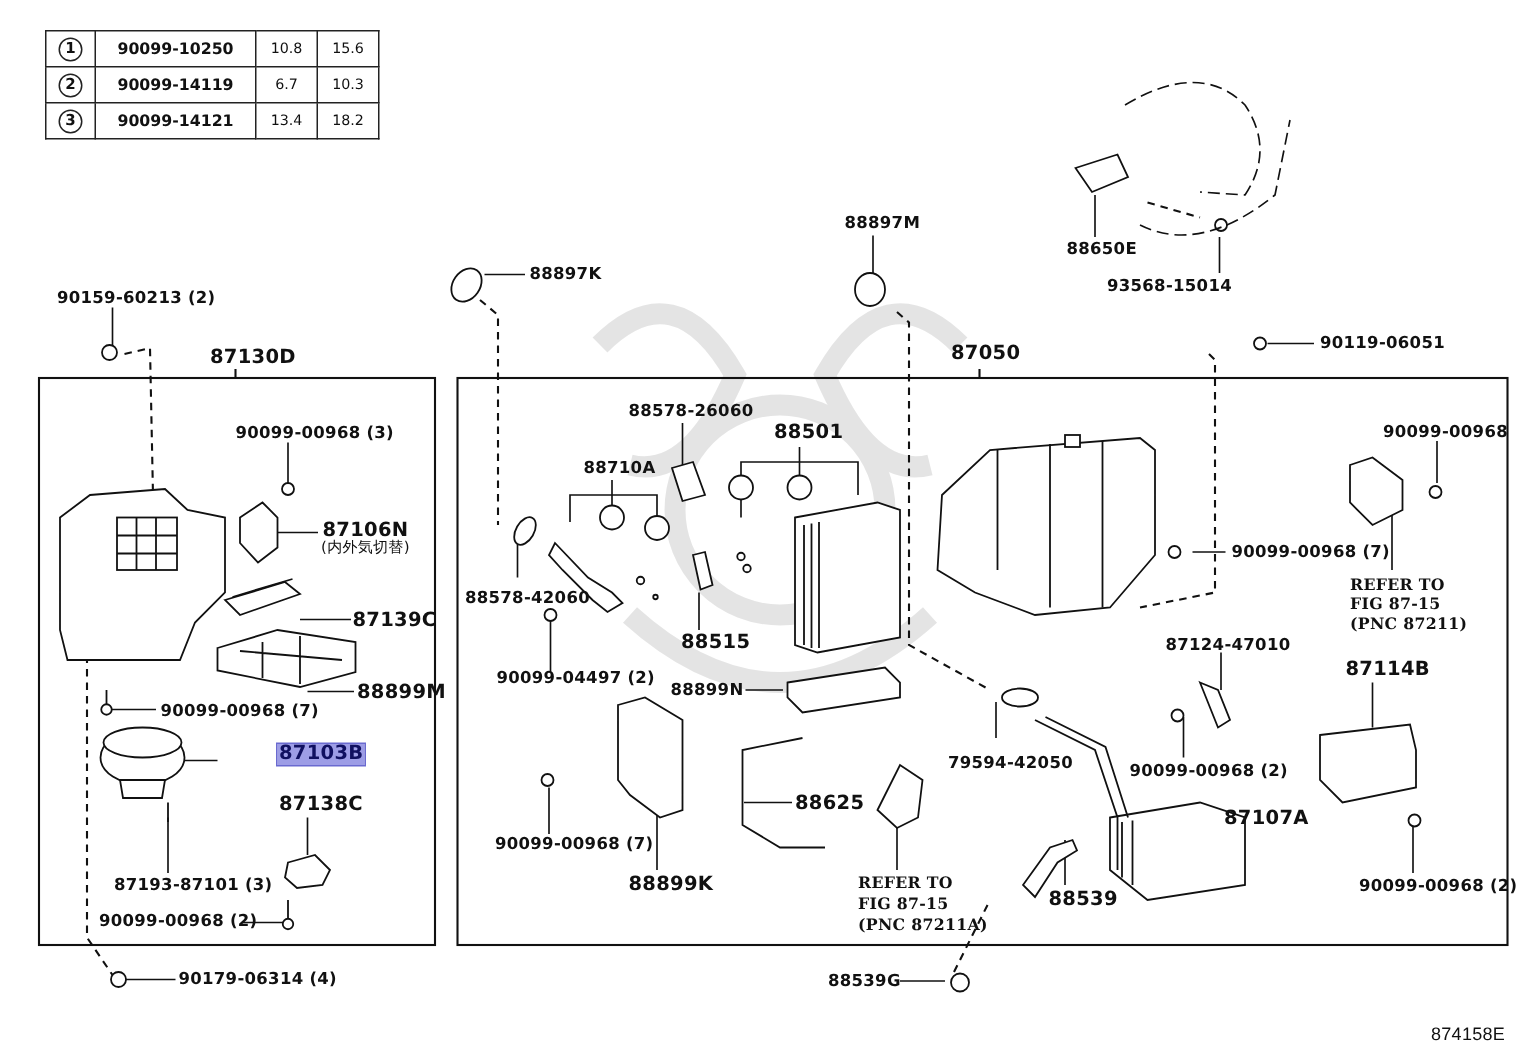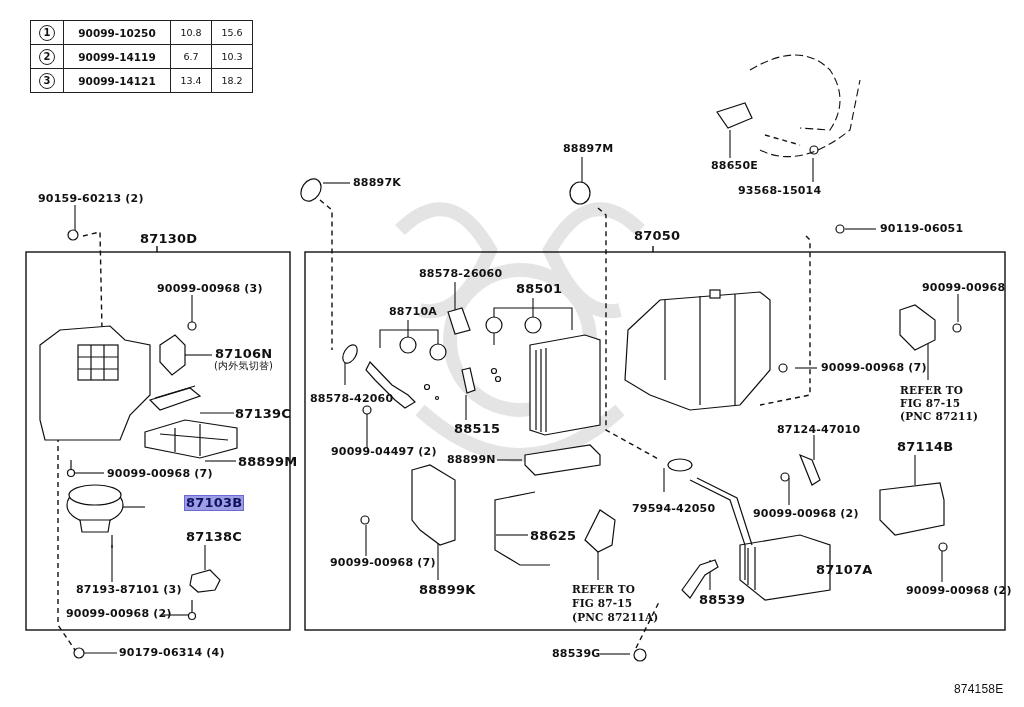--- a/index.html
+++ b/index.html
@@ -247,21 +247,21 @@
 <div class="lbl big" style="left:454px;top:422px;">88515</div>
 <div class="lbl" style="left:331px;top:446px;">90099-04497 (2)</div>
 <div class="lbl" style="left:447px;top:454px;">88899N</div>
 <div class="lbl" style="left:330px;top:557px;">90099-00968 (7)</div>
 <div class="lbl big" style="left:419px;top:583px;">88899K</div>
 <div class="lbl big" style="left:530px;top:529px;">88625</div>
 <div class="lbl serif" style="left:572px;top:582px;">REFER TO</div>
 <div class="lbl serif" style="left:572px;top:596px;">FIG 87-15</div>
 <div class="lbl serif" style="left:572px;top:610px;text-align:right;">(PNC 87211A)</div>
 <div class="lbl" style="left:632px;top:503px;">79594-42050</div>
-<div class="lbl big" style="left:816px;top:563px;">87107A</div>
+<div class="lbl big" style="left:816px;top:539px;">87107A</div>
 <div class="lbl big" style="left:687px;top:593px;margin-left:12px;">88539</div>
 <div class="lbl" style="left:552px;top:648px;">88539G</div>
 <div class="lbl" style="left:777px;top:424px;">87124-47010</div>
 <div class="lbl" style="left:753px;top:508px;">90099-00968 (2)</div>
 <div class="lbl big" style="left:897px;top:440px;">87114B</div>
 <div class="lbl" style="left:906px;top:585px;">90099-00968 (2)</div>
 <div class="lbl" style="left:821px;top:362px;">90099-00968 (7)</div>
 <div class="lbl" style="left:922px;top:282px;">90099-00968</div>
 <div class="lbl serif" style="left:900px;top:383px;">REFER TO</div>
 <div class="lbl serif" style="left:900px;top:396px;">FIG 87-15</div>

